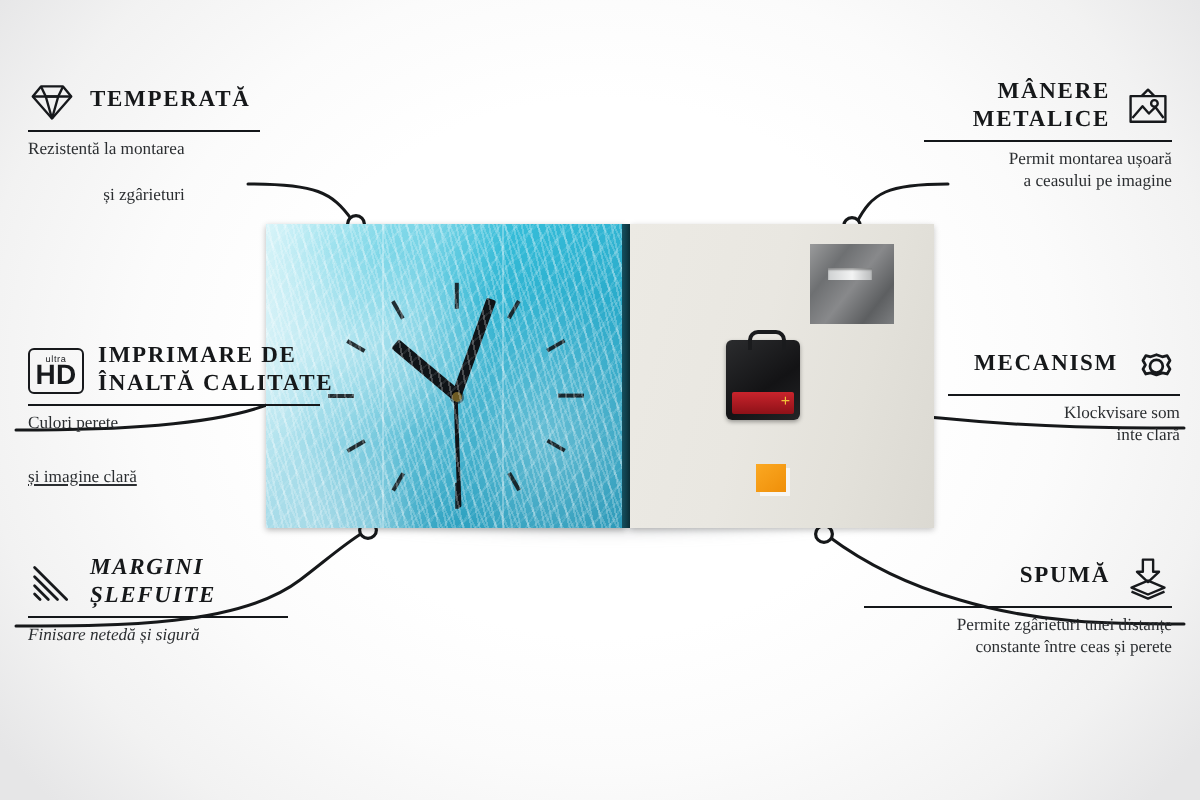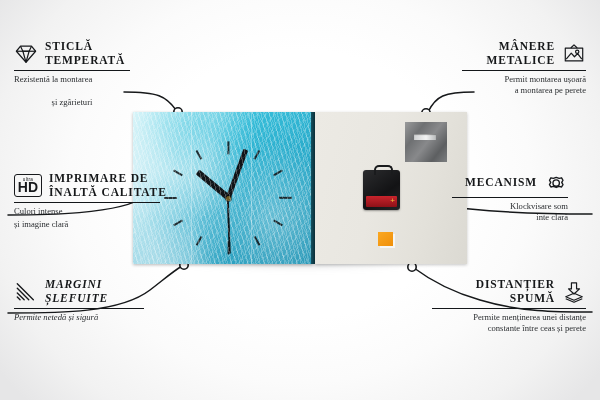--- a/index.html
+++ b/index.html
@@ -190,113 +190,111 @@
       <svg class="ico" viewBox="0 0 26 24">
         <g fill="none" stroke="#17191c" stroke-width="1.3" stroke-linejoin="round">
           <path d="M2.5,9 L7,3.5 L19,3.5 L23.5,9 L13,21 Z"></path>
           <path d="M2.5,9 L23.5,9"></path>
           <path d="M7,3.5 L9.6,9 L13,21"></path>
           <path d="M19,3.5 L16.4,9 L13,21"></path>
           <path d="M9.6,9 L16.4,9"></path>
         </g>
       </svg>
       <div>
-        <div class="co-title">STICLĂ</div>
         <div class="co-title">TEMPERATĂ</div>
       </div>
     </div>
     <div class="co-rule"></div>
     <div class="co-sub">Rezistentă la montarea</div>
     <div class="co-sub" style="margin-top:12px;text-align:center;">și zgârieturi</div>
   </div>
 
   <div class="callout left" style="left:14px;top:172px;width:146px;">
     <div class="co-head">
       <div class="ico-hd">
         <span class="u">ultra</span>
         <span class="h">HD</span>
       </div>
       <div>
         <div class="co-title">IMPRIMARE DE</div>
         <div class="co-title">ÎNALTĂ CALITATE</div>
       </div>
     </div>
     <div class="co-rule"></div>
-    <div class="co-sub">Culori intense</div>
-    <div class="co-sub" style="margin-top:2px;">și imagine clară</div>
+    <div class="co-sub">Culori perete</div>
+    <div class="co-sub" style="margin-top:16px;text-decoration:underline;">și imagine clară</div>
   </div>
 
   <div class="callout left" style="left:14px;top:278px;width:130px;font-style:italic;">
     <div class="co-head">
       <svg class="ico" viewBox="0 0 26 24">
         <g stroke="#17191c" stroke-width="1.5" stroke-linecap="round">
           <path d="M3.5,3 L21,20.5"></path>
           <path d="M3.5,8 L16,20.5"></path>
           <path d="M3.5,13 L11,20.5"></path>
           <path d="M3.5,17.5 L6.5,20.5"></path>
         </g>
       </svg>
       <div>
         <div class="co-title">MARGINI</div>
         <div class="co-title">ȘLEFUITE</div>
       </div>
     </div>
     <div class="co-rule"></div>
-    <div class="co-sub">Permite netedă și sigură</div>
+    <div class="co-sub">Finisare netedă și sigură</div>
   </div>
 
   <div class="callout right" style="left:462px;top:40px;width:124px;">
     <div class="co-head">
       <div>
         <div class="co-title">MÂNERE</div>
         <div class="co-title">METALICE</div>
       </div>
       <svg class="ico" viewBox="0 0 26 24">
         <g fill="none" stroke="#17191c" stroke-width="1.3" stroke-linejoin="round">
           <path d="M9.5,5.5 L13,2 L16.5,5.5"></path>
           <rect x="3.5" y="5.5" width="19" height="14"></rect>
           <path d="M4.5,17.5 L10,11 L13.5,15 L17,11.5 L21.5,17.5"></path>
           <circle cx="16.5" cy="9.5" r="1.8"></circle>
         </g>
       </svg>
     </div>
     <div class="co-rule"></div>
     <div class="co-sub">Permit montarea ușoară</div>
-    <div class="co-sub" style="margin-top:0;">a montarea pe perete</div>
-  </div>
-
-  <div class="callout right" style="left:452px;top:172px;width:116px;">
+    <div class="co-sub" style="margin-top:0;">a ceasului pe imagine</div>
+  </div>
+
+  <div class="callout right" style="left:474px;top:172px;width:116px;">
     <div class="co-head">
       <div>
         <div class="co-title">MECANISM</div>
       </div>
       <svg class="ico" viewBox="0 0 26 24">
         <g fill="none" stroke="#17191c" stroke-width="1.5" stroke-linejoin="round">
           <path d="M13,2.6 l3.1,1.1 l2.6,-0.6 l1.5,2.6 l-1.3,2.3 l1.3,2.3 l-1.5,2.6 l-2.6,-0.6 l-3.1,1.1 l-3.1,-1.1 l-2.6,0.6 l-1.5,-2.6 l1.3,-2.3 l-1.3,-2.3 l1.5,-2.6 l2.6,0.6 z" transform="translate(0,3.2) scale(1.02)"></path>
           <circle cx="13.2" cy="12.1" r="3.5"></circle>
         </g>
       </svg>
     </div>
     <div class="co-rule"></div>
     <div class="co-sub">Klockvisare som</div>
     <div class="co-sub" style="margin-top:0;">inte clară</div>
   </div>
 
   <div class="callout right" style="left:432px;top:278px;width:154px;">
     <div class="co-head">
       <div>
-        <div class="co-title">DISTANȚIER</div>
         <div class="co-title">SPUMĂ</div>
       </div>
       <svg class="ico" viewBox="0 0 26 24">
         <g fill="none" stroke="#17191c" stroke-width="1.3" stroke-linejoin="round">
           <path d="M10.2,2 L15.8,2 L15.8,8.6 L19,8.6 L13,14.2 L7,8.6 L10.2,8.6 Z"></path>
           <path d="M13,13.4 L22,17.2 L13,21 L4,17.2 Z"></path>
           <path d="M4,19.4 L13,23.2 L22,19.4"></path>
         </g>
       </svg>
     </div>
     <div class="co-rule"></div>
-    <div class="co-sub">Permite menținerea unei distanțe</div>
+    <div class="co-sub">Permite zgârieturi unei distanțe</div>
     <div class="co-sub" style="margin-top:0;">constante între ceas și perete</div>
   </div>
 
 </div>
 
 </body></html>

